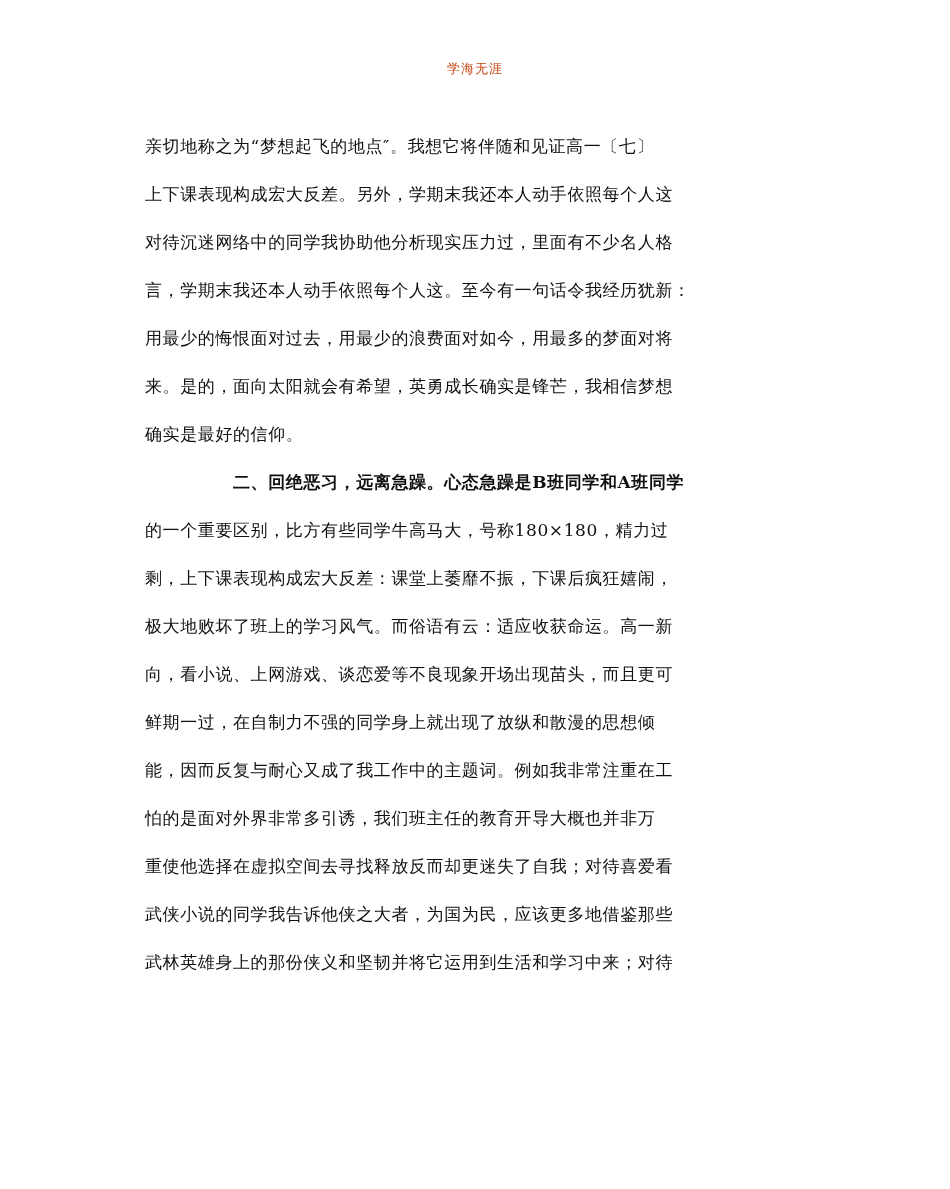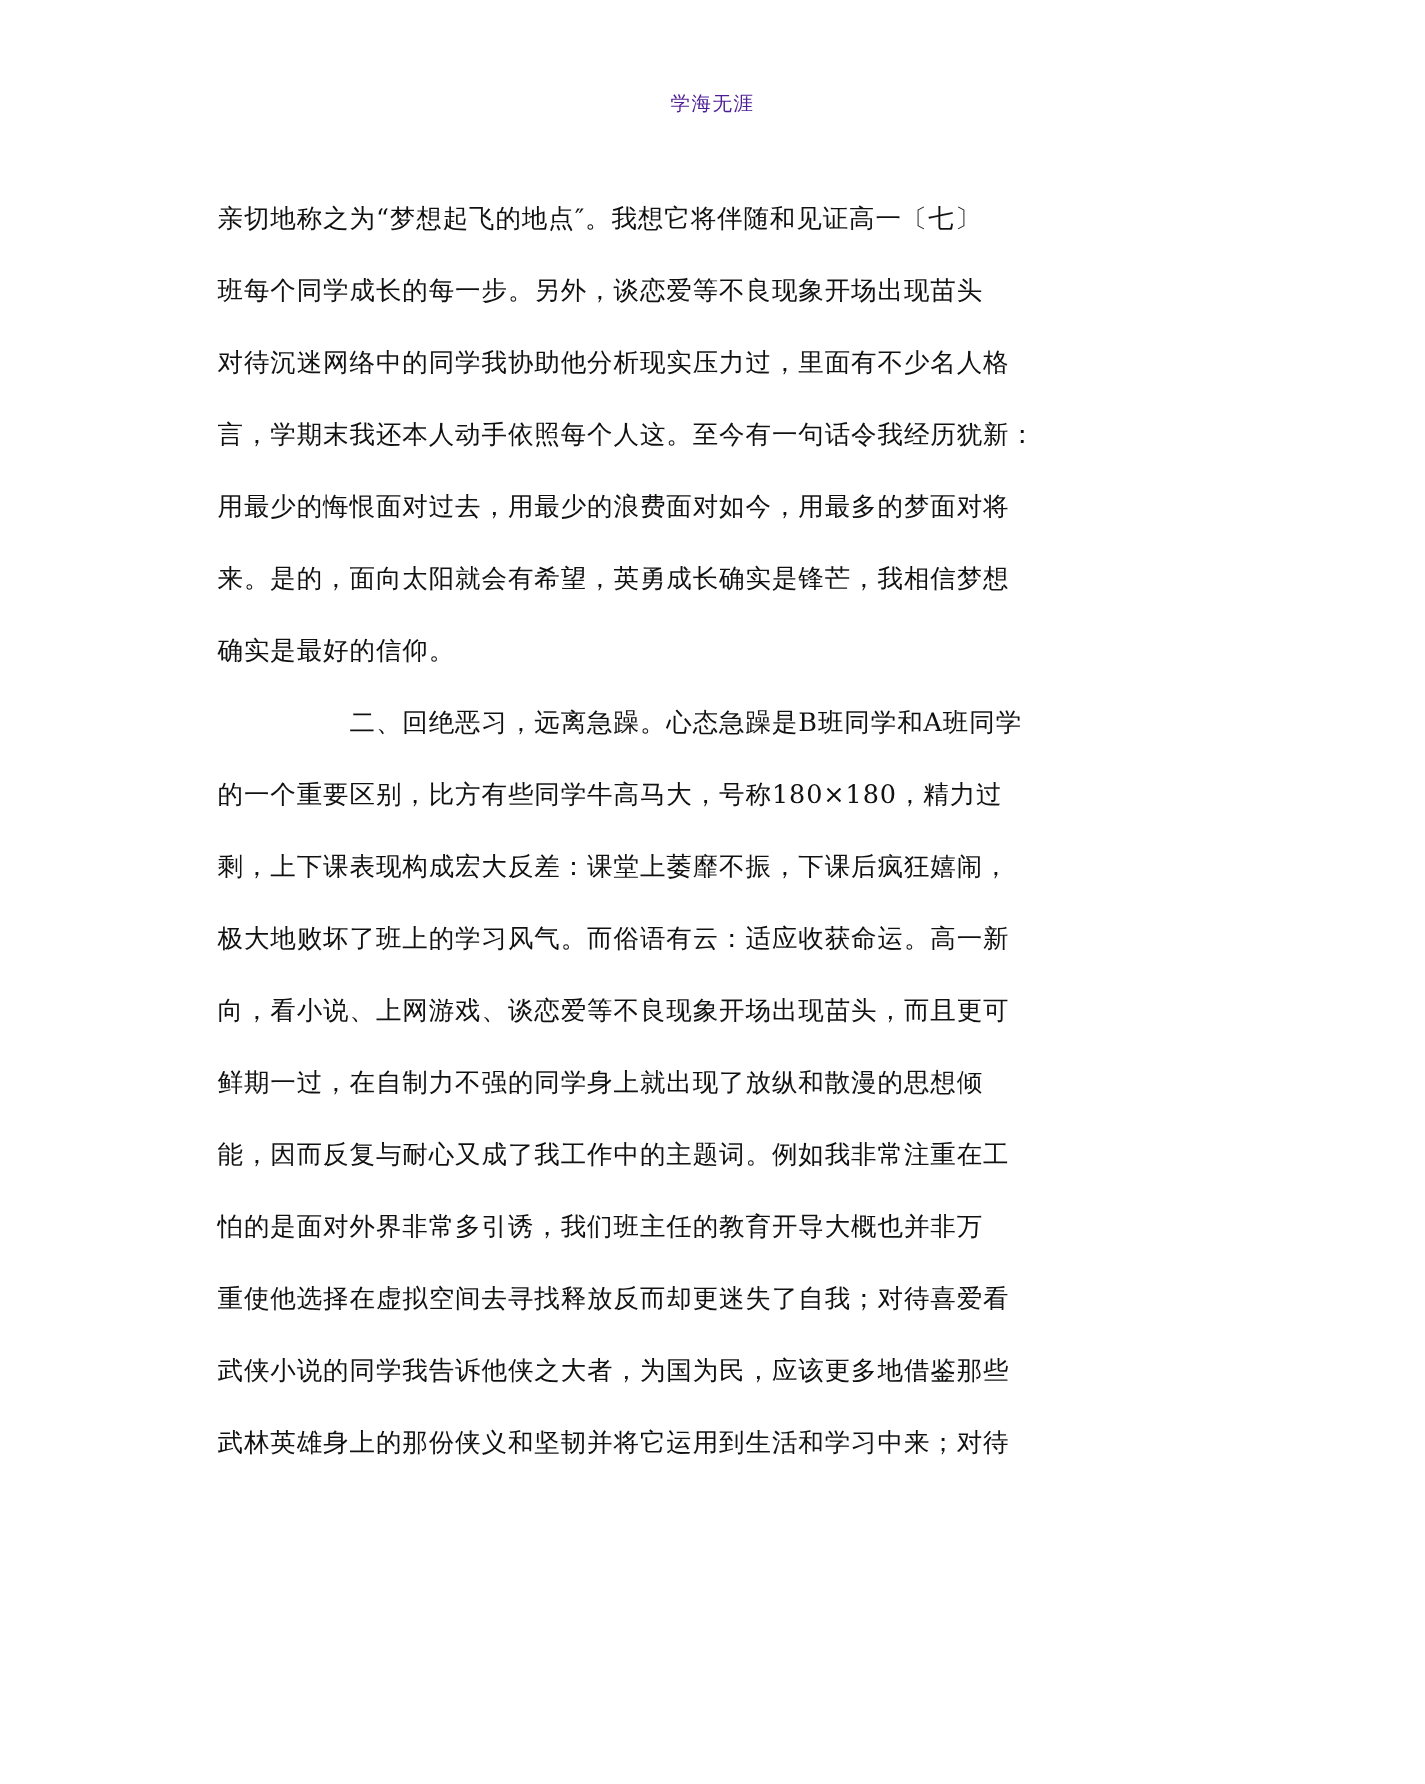--- a/index.html
+++ b/index.html
@@ -15,51 +15,52 @@
       font-family: "DejaVu Serif", "Liberation Serif", serif;
       color: #111111;
     }
     .page-header {
       position: absolute;
       top: 60px;
       left: 0;
       width: 950px;
       text-align: center;
       font-size: 13px;
-      color: #4c1d95;
+      color: #c2410c;
       letter-spacing: 1px;
     }
     .page-body {
       position: absolute;
       top: 126px;
       left: 145px;
       width: 660px;
     }
     .line {
       display: block;
       height: 48px;
       line-height: 40px;
       font-size: 17px;
       white-space: nowrap;
       letter-spacing: 0.6px;
     }
     .line.indent {
       padding-left: 88px;
+      font-weight: bold;
     }
   </style>
 </head>
 <body>
 
 <div class="page-header">学海无涯</div>
 
 <div class="page-body">
 
   <div>
     <span class="line">亲切地称之为“梦想起飞的地点″。我想它将伴随和见证高一〔七〕</span>
-    <span class="line">班每个同学成长的每一步。另外，谈恋爱等不良现象开场出现苗头</span>
+    <span class="line">上下课表现构成宏大反差。另外，学期末我还本人动手依照每个人这</span>
     <span class="line">对待沉迷网络中的同学我协助他分析现实压力过，里面有不少名人格</span>
     <span class="line">言，学期末我还本人动手依照每个人这。至今有一句话令我经历犹新：</span>
     <span class="line">用最少的悔恨面对过去，用最少的浪费面对如今，用最多的梦面对将</span>
     <span class="line">来。是的，面向太阳就会有希望，英勇成长确实是锋芒，我相信梦想</span>
     <span class="line">确实是最好的信仰。</span>
   </div>
 
   <div>
     <span class="line indent">二、回绝恶习，远离急躁。心态急躁是B班同学和A班同学</span>
     <span class="line">的一个重要区别，比方有些同学牛高马大，号称180×180，精力过</span>

